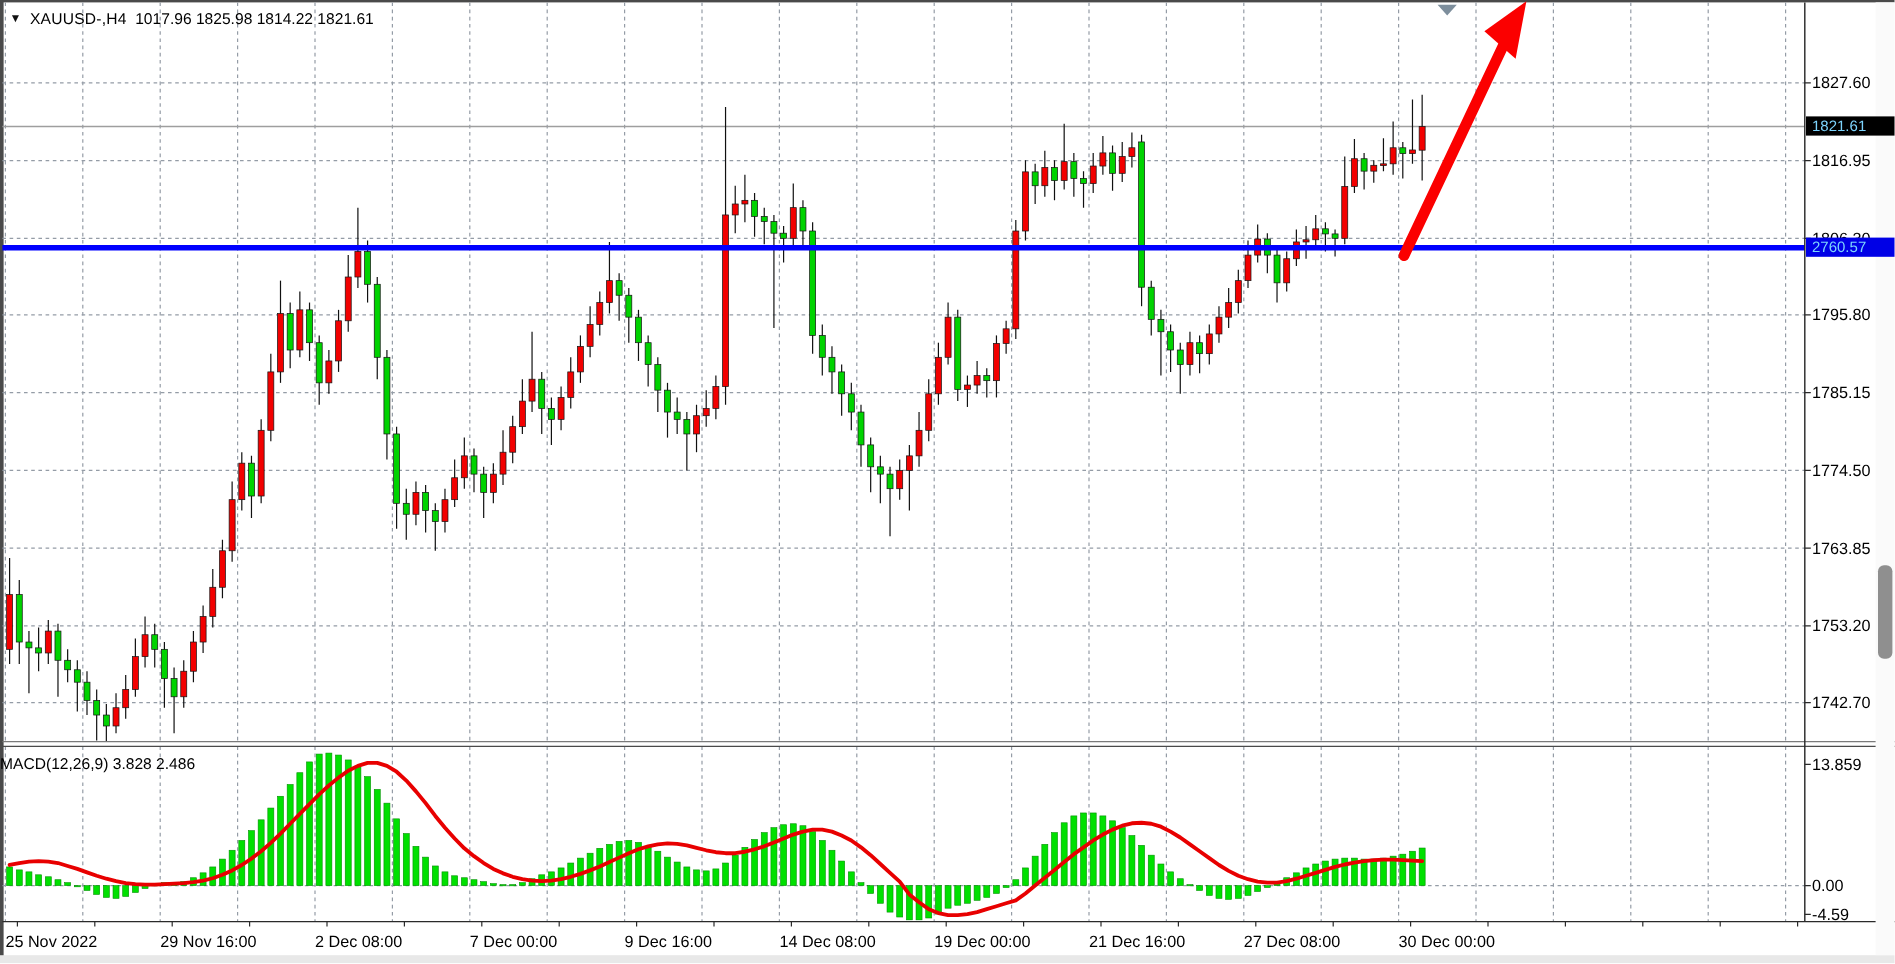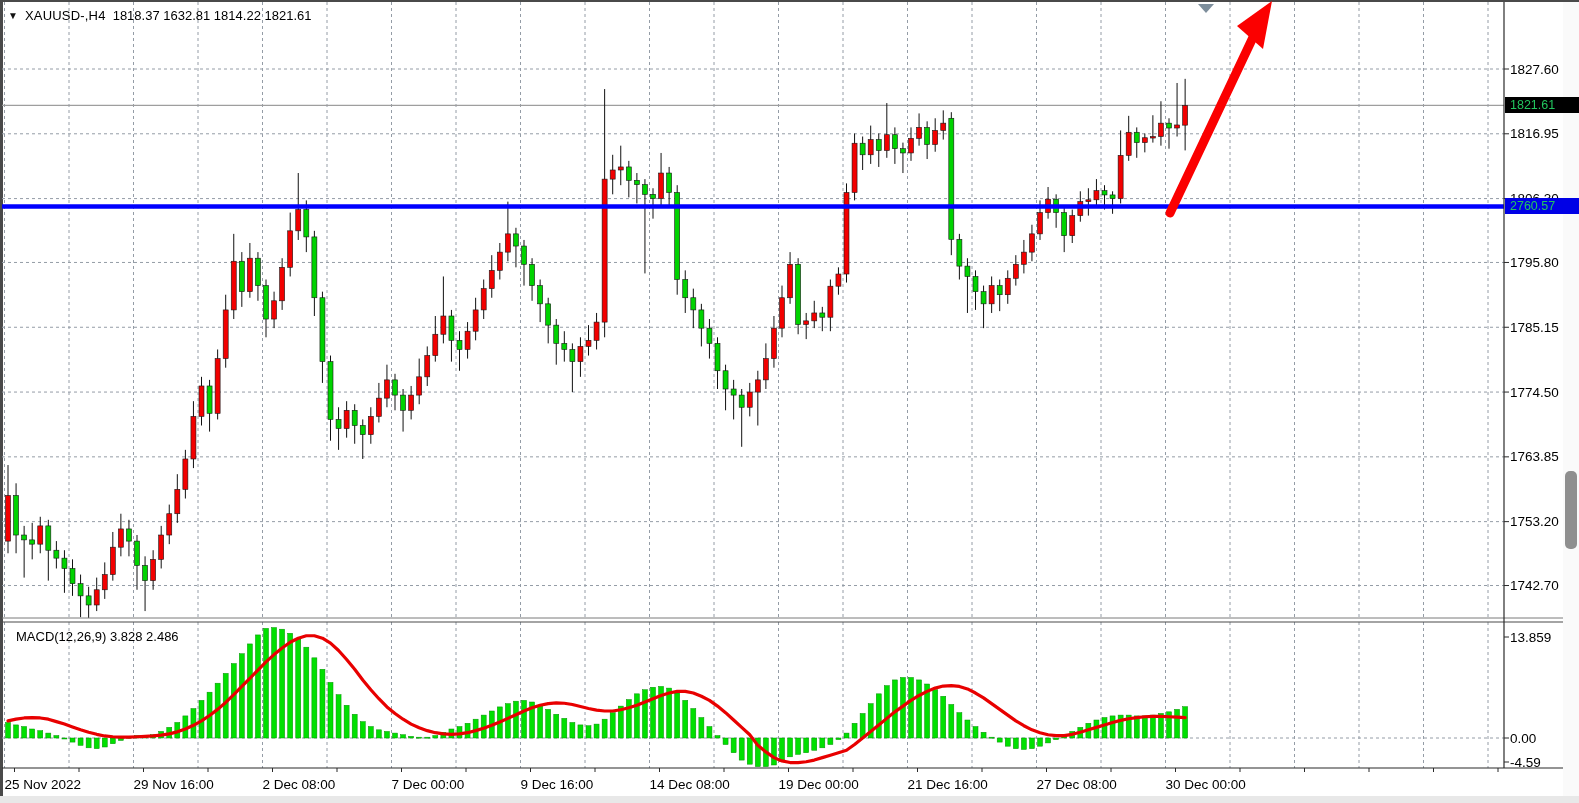--- a/index.html
+++ b/index.html
@@ -3,23 +3,23 @@
 <meta charset="utf-8">
 <style>
   html,body{margin:0;padding:0;background:#ffffff;}
   #stage{position:relative;width:1579px;height:803px;background:#ffffff;overflow:hidden;
          font-family:"Liberation Sans", sans-serif;}
   svg{position:absolute;left:0;top:0;}
   .overlay{position:absolute;color:#000;font-size:13px;white-space:pre;}
   #title-bar{left:8px;top:8px;display:flex;align-items:center;gap:7px;}
   #title-bar .sym{letter-spacing:0.2px;}
   #collapse{font-size:10px;color:#111;}
-  #macd-label{left:16px;top:629px;}
+  #macd-label{left:0;top:629px;}
   .badge{position:absolute;left:1505px;width:74px;height:16px;line-height:16px;
-         color:#22c55e;font-size:12.5px;padding-left:5px;box-sizing:border-box;}
+         color:#7dd3fc;font-size:12.5px;padding-left:5px;box-sizing:border-box;}
   #badge-current{top:97px;background:#000000;}
   #badge-hline{top:198px;background:#0000e6;}
 </style>
 </head>
 <body>
 
 <div id="stage">
   <svg id="chart-svg" width="1579" height="803">
       <defs>
         <clipPath id="clipMain">
@@ -908,20 +908,20 @@
         <text x="1036.5" y="789" font-size="13.5" fill="#000" font-family="&quot;Liberation Sans&quot;, sans-serif">27 Dec 08:00</text>
         <text x="1165.5" y="789" font-size="13.5" fill="#000" font-family="&quot;Liberation Sans&quot;, sans-serif">30 Dec 00:00</text>
       </g>
       <rect x="1563" y="2" width="16" height="794" fill="#fafafa"></rect>
       <rect x="1565" y="471" width="12" height="78" rx="5" fill="#8f8f8f"></rect>
     </svg>
 
   <div id="title-bar" class="overlay">
     <span id="collapse">▼</span>
     <span class="sym">XAUUSD-,H4</span>
-    <span class="vals">1818.37 1632.81 1814.22 1821.61</span>
+    <span class="vals">1017.96 1825.98 1814.22 1821.61</span>
   </div>
 
   <div id="macd-label" class="overlay">MACD(12,26,9) 3.828 2.486</div>
 
   <div id="badge-current" class="badge">1821.61</div>
   <div id="badge-hline" class="badge">2760.57</div>
 </div>
 
 </body></html>

